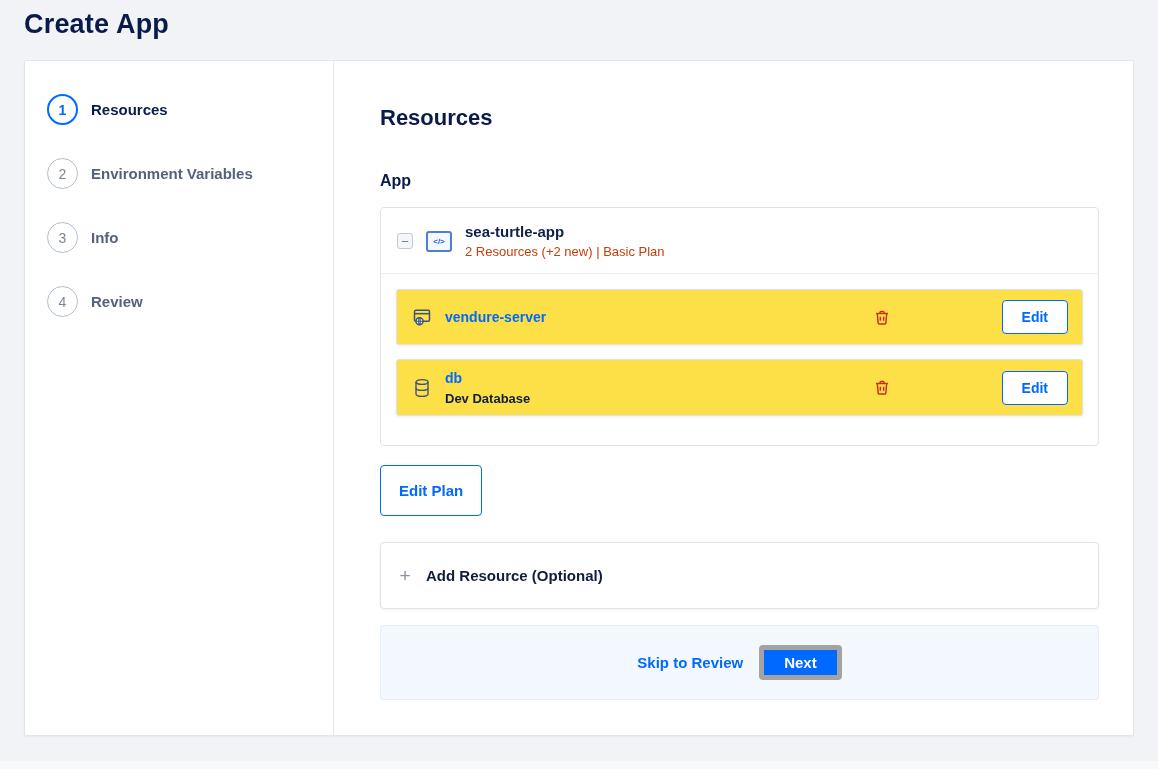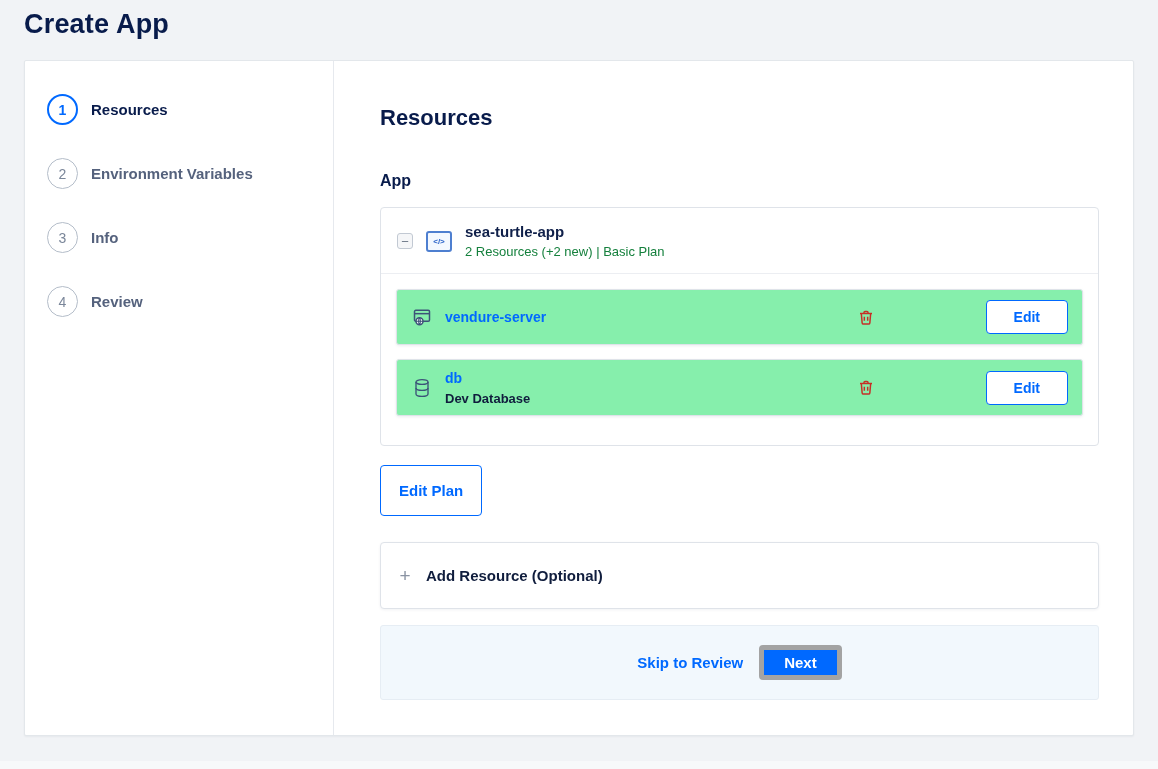--- a/index.html
+++ b/index.html
@@ -51,39 +51,39 @@
     display:flex; align-items:center; justify-content:center; font-family:inherit;
   }
   .app-icon {
     width:26px; height:21px; margin-left:13px;
     border:2px solid #4e7fd0; border-radius:3px; background:#f3f8ff;
     color:#2a63c9; font-size:8px; font-weight:bold;
     display:flex; align-items:center; justify-content:center;
   }
   .app-title-block { margin-left:13px; }
   .app-name { font-size:15px; font-weight:bold; color:#10204a; }
-  .app-summary { font-size:13px; color:#15803d; margin-top:4px; }
+  .app-summary { font-size:13px; color:#c2410c; margin-top:4px; }
   .rows { padding:15px 15px 29px 15px; display:flex; flex-direction:column; gap:14px; }
   .resource-row {
     display:flex; align-items:center;
-    border:1px solid #dfe3e9; border-radius:3px; background:#86efac;
+    border:1px solid #dfe3e9; border-radius:3px; background:#fde047;
     box-shadow:0 1px 3px rgba(14,30,62,.08);
     padding:9px 14px; min-height:56px;
   }
   .res-icon { width:22px; display:flex; align-items:center; justify-content:center; color:#3c5378; }
   .res-info { flex:1; margin-left:12px; }
   .res-name { font-size:14px; font-weight:bold; color:#0069ff; text-decoration:none; cursor:pointer; display:inline-block; }
   .res-type { margin-top:4px; font-size:13px; color:#101d3d; }
   .type-bold { font-weight:bold; }
   .type-detail { margin-left:3px; color:#2c3a55; }
   .trash-btn { background:none; border:none; color:#c62f26; cursor:pointer; margin-right:110px; display:flex; align-items:center; padding:2px; }
   .edit-btn {
     background:#fff; border:1px solid #0069ff; border-radius:4px;
     color:#0069ff; font-weight:bold; font-size:14px; font-family:inherit;
-    padding:8px 27px; cursor:pointer;
+    padding:8px 19px; cursor:pointer;
   }
   .edit-plan-btn {
     margin-top:19px;
     background:#fff; border:1px solid #0069ff; border-radius:4px;
     color:#0069ff; font-weight:bold; font-size:15px; font-family:inherit;
     padding:16px 18px; cursor:pointer; display:inline-block;
   }
   .add-card {
     margin-top:26px;
     border:1px solid #dfe3e9; border-radius:4px; background:#fff;

